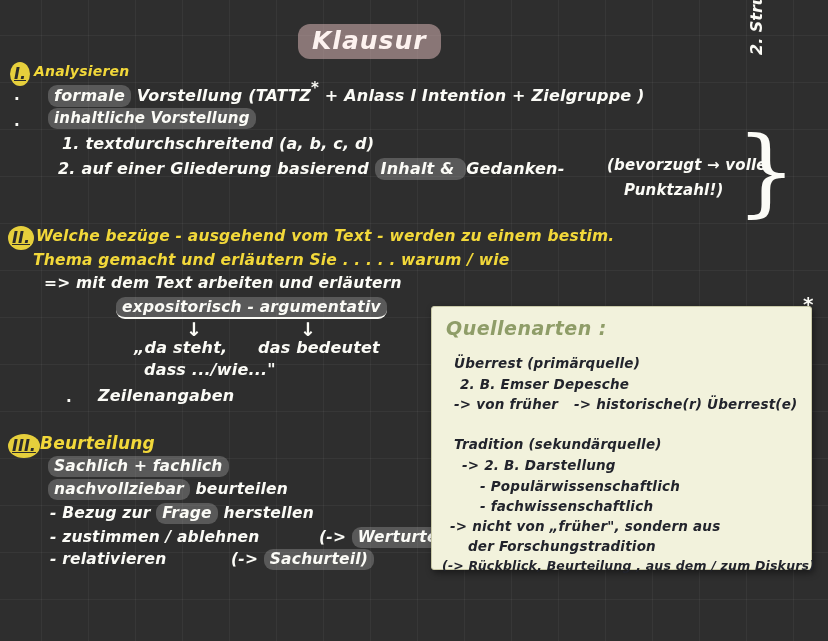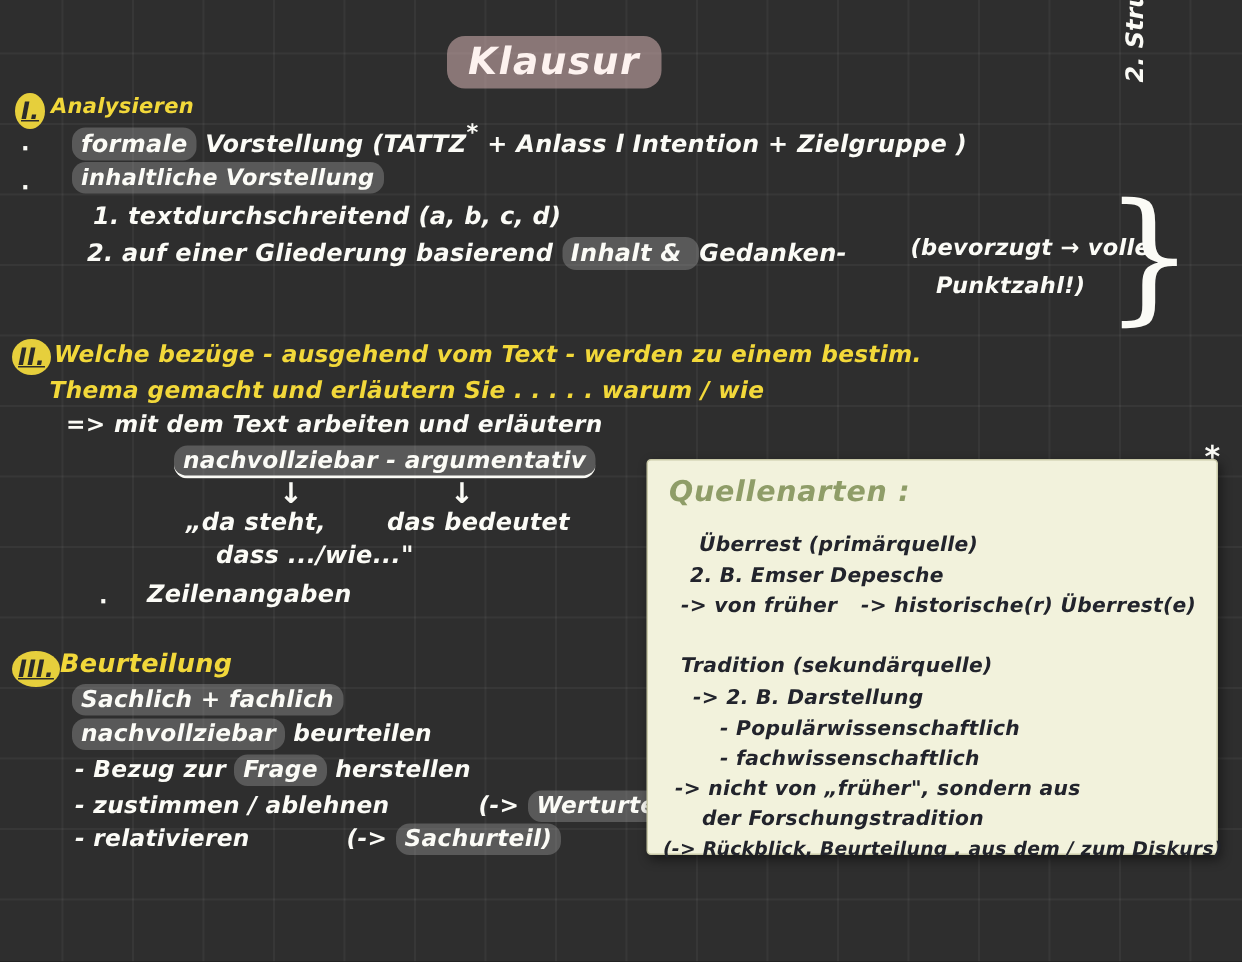--- a/index.html
+++ b/index.html
@@ -183,27 +183,27 @@
   <div id="vertical-label">2. Strukturmöglichkeiten</div>
 
   <div class="roman" style="left:8px; top:228px;">
     <span class="blob">II.</span>
   </div>
   <div class="hw yellow" style="left:36px; top:228px; font-size:15.5px;">Welche bezüge - ausgehend vom Text  -  werden  zu einem  bestim.</div>
   <div class="hw yellow" style="left:33px; top:252px; font-size:15.5px;">Thema gemacht und  erläutern Sie . . . . .  warum / wie</div>
   <div class="hw white" style="left:28px; top:275px; font-size:15.5px;text-align:right;">=&gt; mit dem  Text arbeiten und erläutern</div>
 
   <div class="hw white" style="left:100px; top:299px; font-size:15.5px;">
-    <span class="hl-gray underline-txt">nachvollziebar - argumentativ</span>
+    <span class="hl-gray underline-txt">expositorisch - argumentativ</span>
   </div>
 
   <div class="arrow-dn" style="left:186px; top:318px;">↓</div>
   <div class="arrow-dn" style="left:300px; top:318px;">↓</div>
 
-  <div class="hw white" style="left:108px; top:340px; font-size:16px;">„da steht,</div>
+  <div class="hw white" style="left:118px; top:340px; font-size:16px;">„da steht,</div>
   <div class="hw white" style="left:128px; top:362px; font-size:16px;">dass .../wie..."</div>
   <div class="hw white" style="left:242px; top:340px; font-size:16px;">das bedeutet</div>
 
   <div class="bullet" style="left:66px; top:392px;">·</div>
   <div class="hw white" style="left:82px; top:388px; font-size:16px;">Zeilenangaben</div>
 
   <div class="star" style="left:803px; top:292px;">*</div>
 
   <div class="roman" style="left:8px; top:436px;">
     <span class="blob">III.</span>
@@ -232,21 +232,21 @@
 
   <div class="hw white" style="left:34px; top:551px; font-size:15.5px;">-  relativieren</div>
   <div class="hw white" style="left:215px; top:551px; font-size:15.5px;">
     <span>(-&gt;</span>
     <span class="hl-gray">Sachurteil)</span>
   </div>
 
   <div id="quellen-card">
     <div class="hw" id="quellen-title">Quellenarten :</div>
 
-    <div class="hw q-line dark" style="left:22px; top:49px;margin-left:12px;">Überrest (primärquelle)</div>
+    <div class="hw q-line dark" style="left:22px; top:49px;">Überrest (primärquelle)</div>
     <div class="hw q-line dark" style="left:28px; top:70px;">2. B. Emser Depesche</div>
     <div class="hw q-line dark" style="left:22px; top:90px;">-&gt; von früher</div>
     <div class="hw q-line dark" style="left:142px; top:90px;">-&gt; historische(r)  Überrest(e)</div>
 
     <div class="hw q-line dark" style="left:22px; top:130px;">Tradition (sekundärquelle)</div>
     <div class="hw q-line dark" style="left:30px; top:151px;">-&gt; 2. B. Darstellung</div>
     <div class="hw q-line dark" style="left:48px; top:172px;">-  Populärwissenschaftlich</div>
     <div class="hw q-line dark" style="left:48px; top:192px;">-  fachwissenschaftlich</div>
     <div class="hw q-line dark" style="left:18px; top:212px;">-&gt; nicht von  „früher", sondern aus</div>
     <div class="hw q-line dark" style="left:36px; top:232px;">der  Forschungstradition</div>

